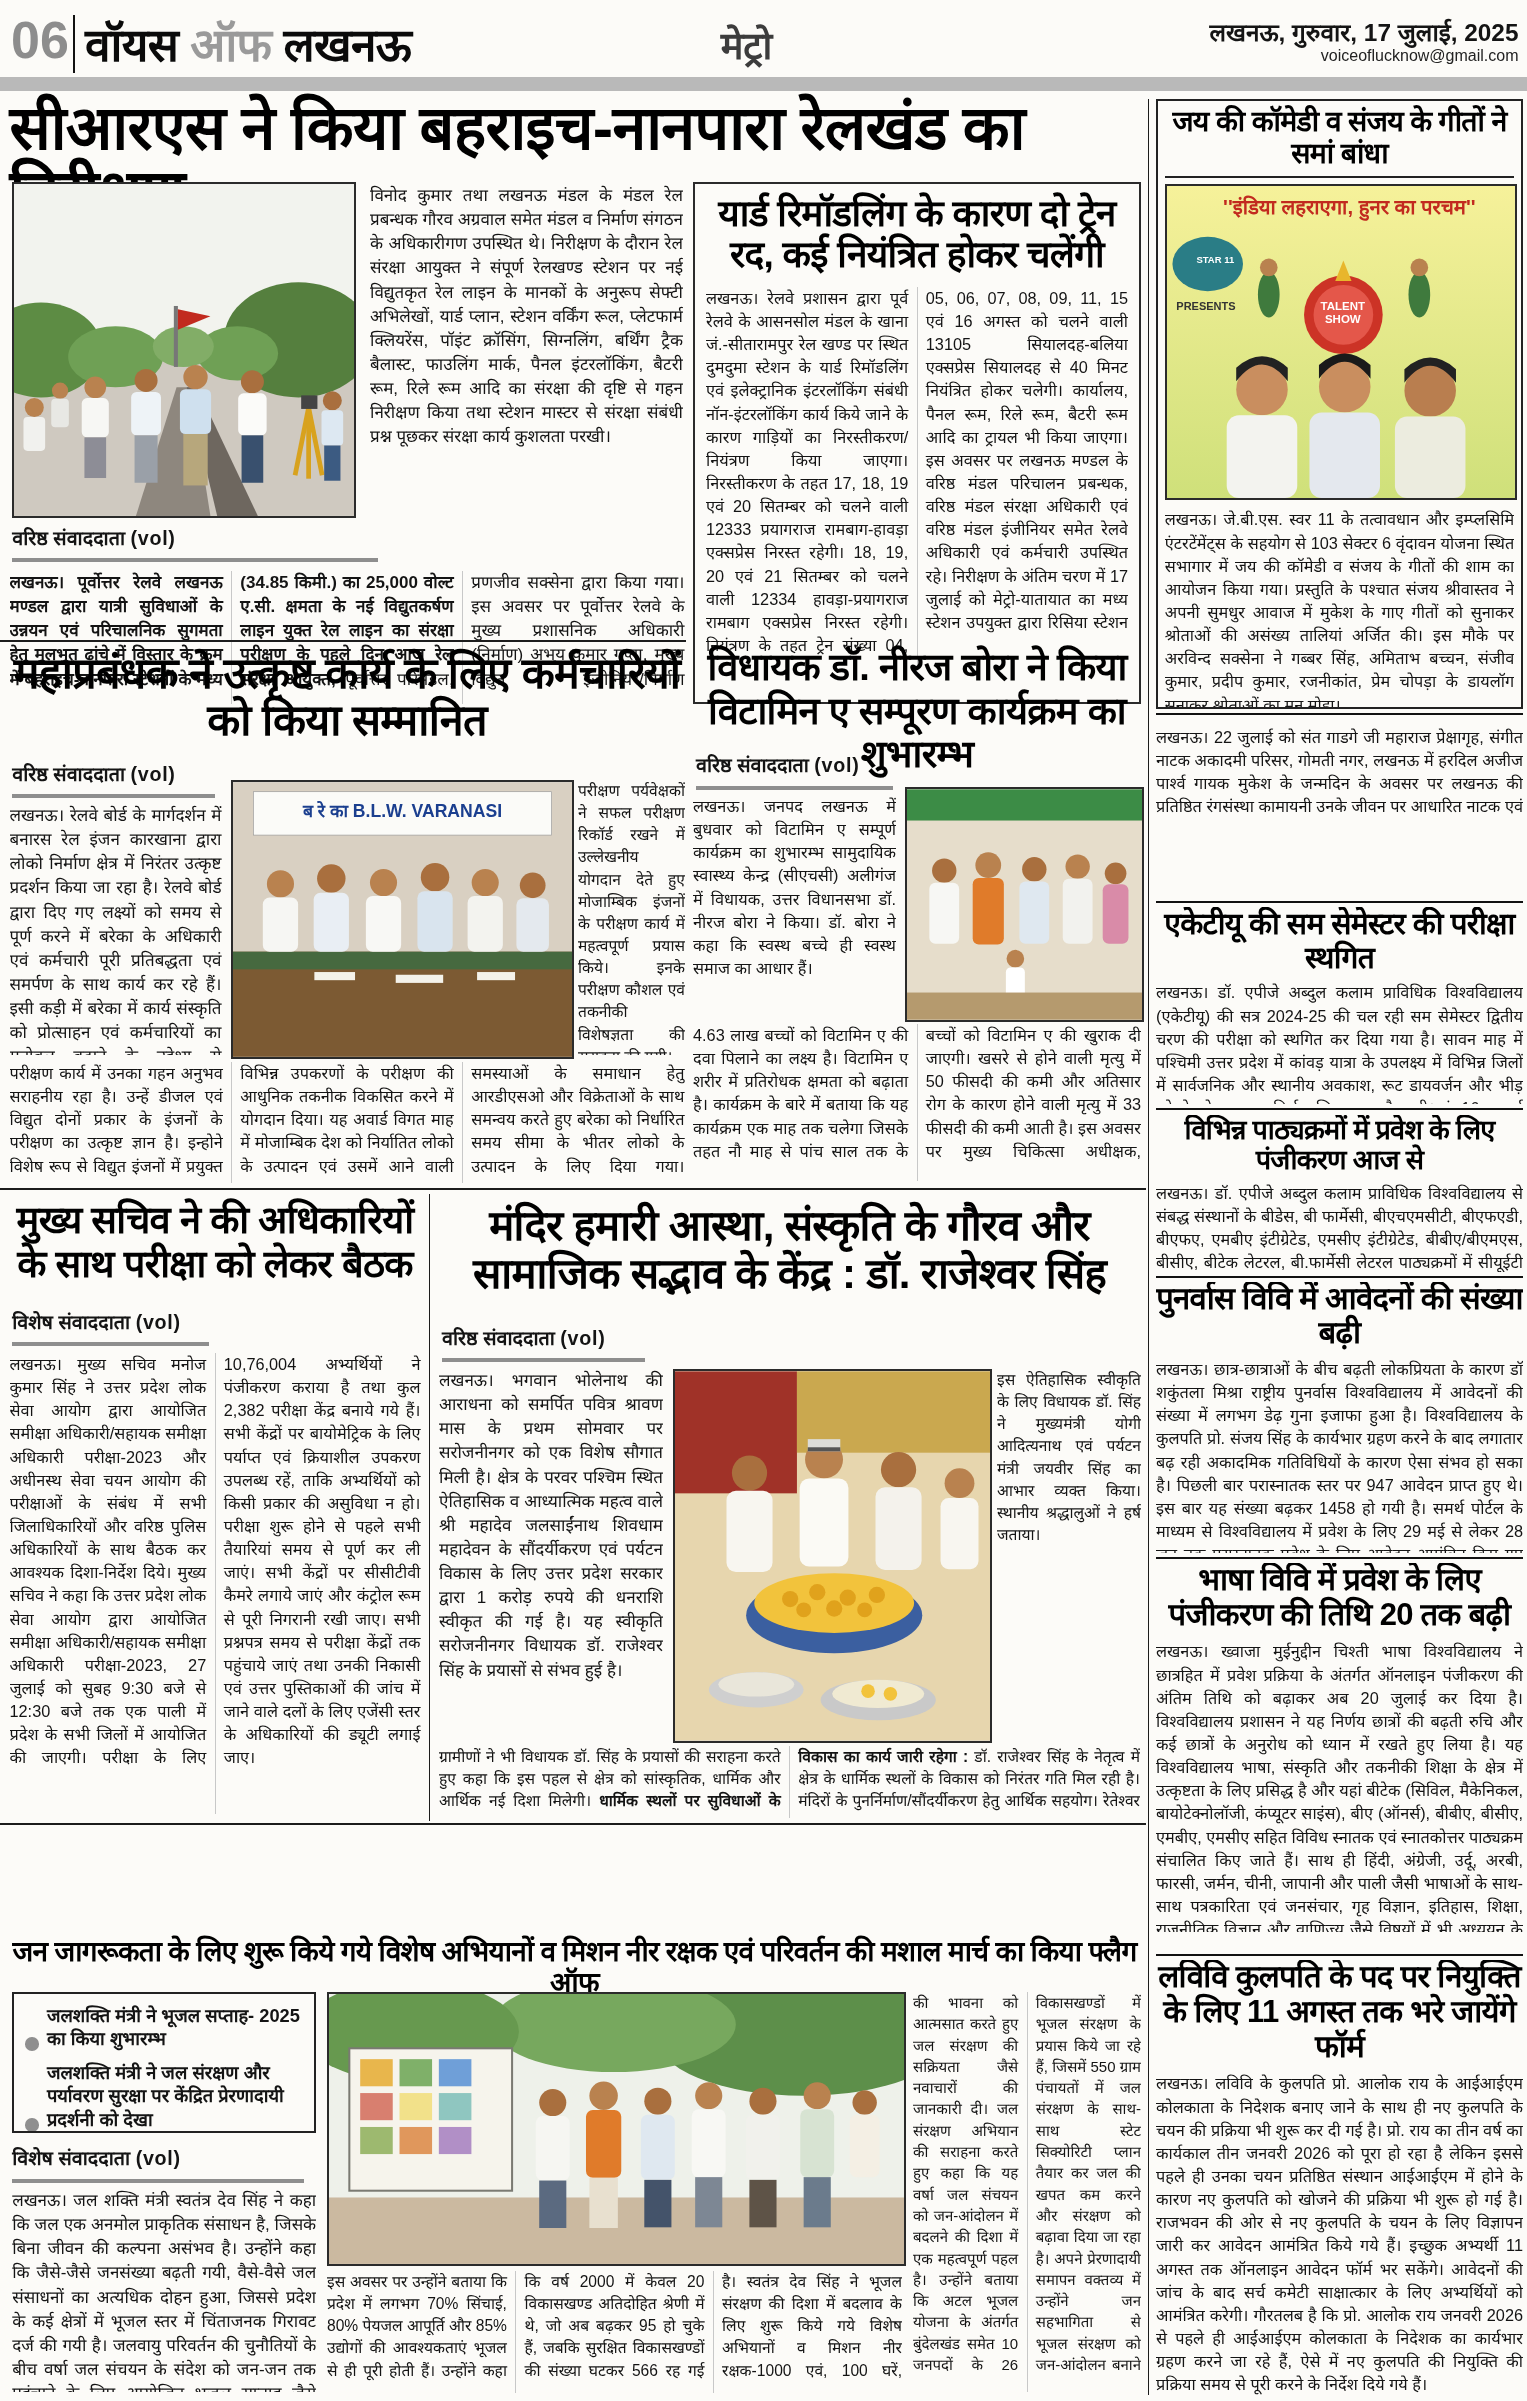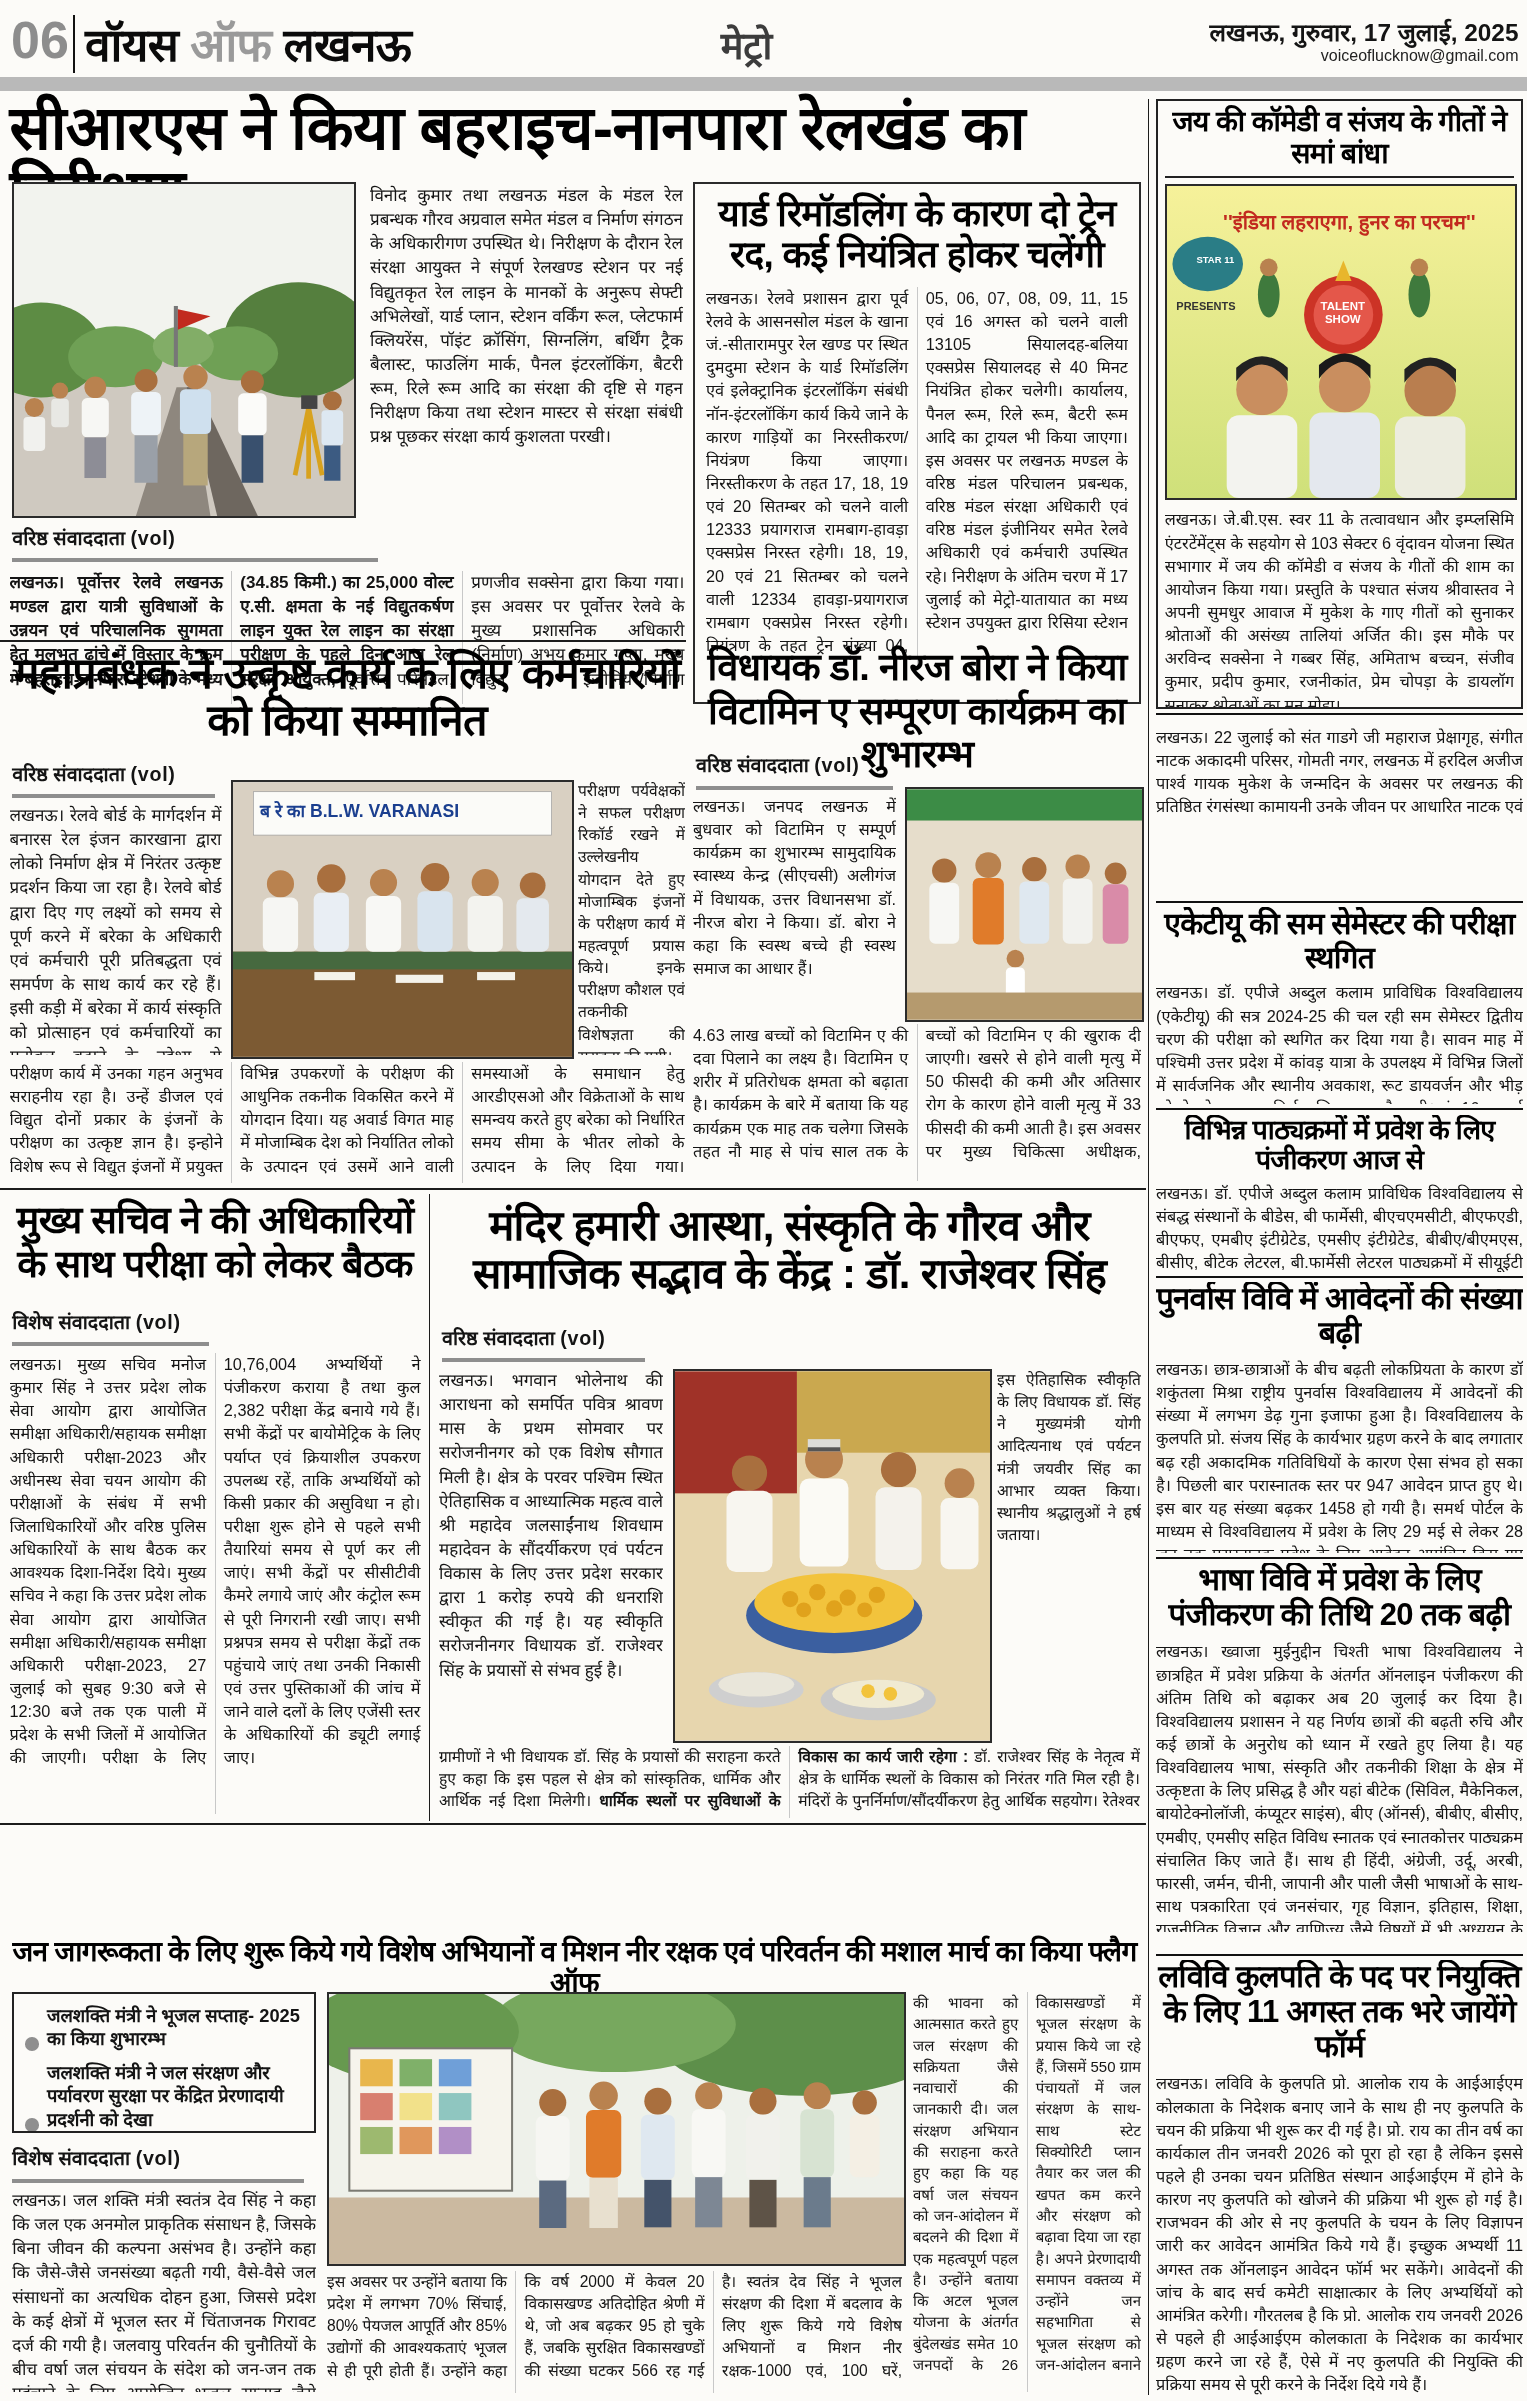--- a/index.html
+++ b/index.html
@@ -148,21 +148,21 @@
           <rect x="272" y="161" width="52" height="89" rx="10" fill="#d9e4ee"></rect>
         <circle cx="372" cy="148" r="20" fill="#b9824f"></circle>
           <rect x="346" y="168" width="52" height="82" rx="10" fill="#f3f3ef"></rect>
         <circle cx="442" cy="152" r="19" fill="#a96f3e"></circle>
           <rect x="418" y="171" width="48" height="79" rx="10" fill="#e4e9ee"></rect>
       </g>
       <rect x="120" y="280" width="60" height="12" fill="#f4f2ea"></rect>
         <rect x="240" y="284" width="70" height="12" fill="#f4f2ea"></rect>
         <rect x="360" y="280" width="56" height="12" fill="#f4f2ea"></rect>
     </svg>
-    <div class="overlay" style="left:27px;top:16.3px;width:285px;text-align:left;font-size:17.6px;color:#1b3f8f;">ब रे का  B.L.W. VARANASI</div>
+    <div class="overlay" style="left:27px;top:16.3px;width:285px;text-align:center;font-size:17.6px;color:#1b3f8f;">ब रे का  B.L.W. VARANASI</div>
   </div>
 
   <div class="abs body-txt just" style="left:578px;top:780px;width:107px;height:275px;font-size:15.6px;">परीक्षण पर्यवेक्षकों ने सफल परीक्षण रिकॉर्ड रखने में उल्लेखनीय योगदान देते हुए मोजाम्बिक इंजनों के परीक्षण कार्य में महत्वपूर्ण प्रयास किये। इनके परीक्षण कौशल एवं तकनीकी विशेषज्ञता की सराहना की गयी।</div>
 
   <div class="abs body-txt just cols3" style="left:9.5px;top:1062px;width:675px;height:121px;font-size:16.3px;">परीक्षण कार्य में उनका गहन अनुभव सराहनीय रहा है। उन्हें डीजल एवं विद्युत दोनों प्रकार के इंजनों के परीक्षण का उत्कृष्ट ज्ञान है। इन्होने विशेष रूप से विद्युत इंजनों में प्रयुक्त विभिन्न उपकरणों के परीक्षण की आधुनिक तकनीक विकसित करने में योगदान दिया। यह अवार्ड विगत माह में मोजाम्बिक देश को निर्यातित लोको के उत्पादन एवं उसमें आने वाली समस्याओं के समाधान हेतु आरडीएसओ और विक्रेताओं के साथ समन्वय करते हुए बरेका को निर्धारित समय सीमा के भीतर लोको के उत्पादन के लिए दिया गया। महाप्रबंधक ने कहा कि इस प्रकार के सम्मान कार्यक्रम कार्यस्थल पर सकारात्मक वातावरण को बढ़ावा देते हैं। समारोह में वरिष्ठ अधिकारी, विभागाध्यक्ष एवं बड़ी संख्या में कर्मचारी उपस्थित रहे।</div>
 
   <div class="abs headline" style="left:693px;top:646px;width:448px;font-size:38px;line-height:1.15;text-align:center;">विधायक डॉ. नीरज बोरा ने किया विटामिन ए सम्पूरण कार्यक्रम का शुभारम्भ</div>
   <div class="abs byline" style="left:696px;top:751px;">
     <span>वरिष्ठ संवाददाता</span>
     <span class="vol">(vol)</span>
@@ -358,21 +358,21 @@
               <path d="M102,288 q38,-50 76,0 l0,-20 q-38,-34 -76,0 z" fill="#222"></path>
               <rect x="88" y="338" width="104" height="122" rx="18" fill="#f3f3ef"></rect>
             <circle cx="262" cy="296" r="38" fill="#c98e5f"></circle>
               <path d="M224,284 q38,-50 76,0 l0,-20 q-38,-34 -76,0 z" fill="#1a1a1a"></path>
               <rect x="210" y="334" width="104" height="126" rx="18" fill="#e4e8ee"></rect>
             <circle cx="388" cy="302" r="38" fill="#b97e4f"></circle>
               <path d="M350,290 q38,-50 76,0 l0,-20 q-38,-34 -76,0 z" fill="#222"></path>
               <rect x="336" y="340" width="104" height="120" rx="18" fill="#ececdf"></rect>
           </g>
         </svg>
-        <div class="overlay" style="left:47px;top:21px;width:271px;text-align:center;font-size:20.3px;color:#c22a1f;">''इंडिया लहराएगा, हुनर का परचम''</div>
+        <div class="overlay" style="left:47px;top:6px;width:271px;text-align:center;font-size:20.3px;color:#c22a1f;">''इंडिया लहराएगा, हुनर का परचम''</div>
         <div class="overlay" style="left:25px;top:68px;width:47px;text-align:center;font-size:9.5px;color:#fff;">STAR 11</div>
         <div class="overlay" style="left:9.5px;top:114px;font-size:11px;color:#333;">PRESENTS</div>
         <div class="overlay" style="left:142px;top:114px;width:68px;text-align:center;font-size:11.5px;color:#fff;line-height:1.1;"><span>TALENT</span><br><span>SHOW</span></div>
       </div>
       <div class="sb-body just" style="margin-top:8.1px;height:203px;overflow:hidden;">लखनऊ। जे.बी.एस. स्वर 11 के तत्वावधान और इम्प्लसिमि एंटरटेंमेंट्स के सहयोग से 103 सेक्टर 6 वृंदावन योजना स्थित सभागार में जय की कॉमेडी व संजय के गीतों की शाम का आयोजन किया गया। प्रस्तुति के पश्चात संजय श्रीवास्तव ने अपनी सुमधुर आवाज में मुकेश के गाए गीतों को सुनाकर श्रोताओं की असंख्य तालियां अर्जित की। इस मौके पर अरविन्द सक्सेना ने गब्बर सिंह, अमिताभ बच्चन, संजीव कुमार, प्रदीप कुमार, रजनीकांत, प्रेम चोपड़ा के डायलॉग सुनाकर श्रोताओं का मन मोहा।</div>
     </div>
 
     <div class="sb-div"></div>
     <div class="sb-item" style="height:178px;">
       <div class="sb-body just" style="margin-top:6.8px;height:90px;overflow:hidden;">लखनऊ। 22 जुलाई को संत गाडगे जी महाराज प्रेक्षागृह, संगीत नाटक अकादमी परिसर, गोमती नगर, लखनऊ में हरदिल अजीज पार्श्व गायक मुकेश के जन्मदिन के अवसर पर लखनऊ की प्रतिष्ठित रंगसंस्था कामायनी उनके जीवन पर आधारित नाटक एवं उनके गाये गीतों का एक अनूठा संगम कल खेल में हम हों न हों नाम से कर रही है। जहाँ इस कार्यक्रम में नाटक के माध्यम से प्रस्तुति दी जाएगी।</div>

